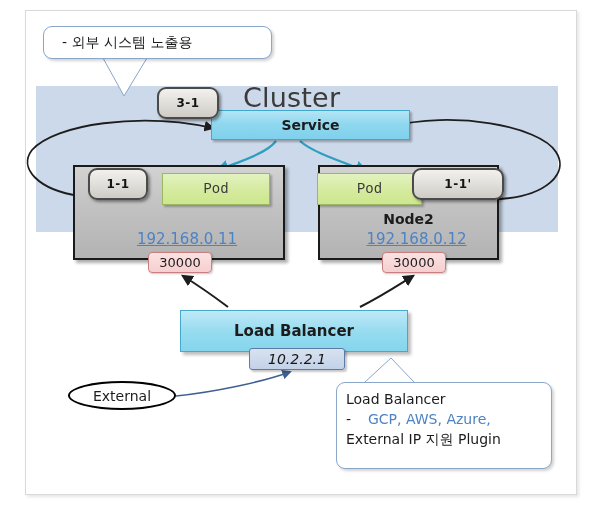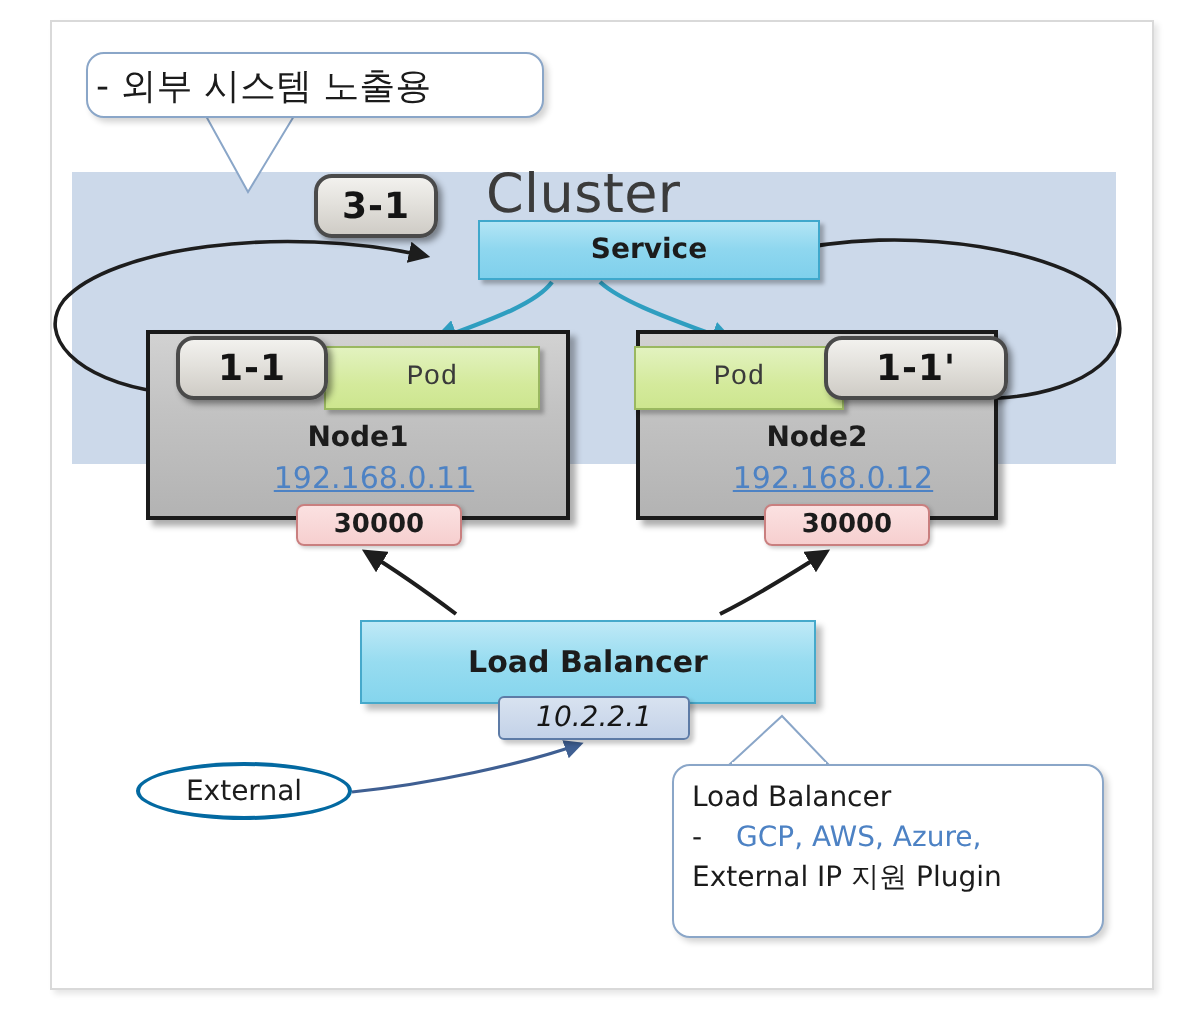--- a/index.html
+++ b/index.html
@@ -30,27 +30,27 @@
     white-space:nowrap;
   }
 
   
   svg.layer{position:absolute;left:0;top:0;width:602px;height:513px;overflow:visible;}
   svg.under{z-index:1;}
   svg.over{z-index:6;}
 
   
   .service-box{
-    position:absolute;left:211px;top:110px;width:171px;height:30px;
+    position:absolute;left:211px;top:110px;width:199px;height:30px;
     background:linear-gradient(180deg,#b3e5f5 0%,#8fd7ef 48%,#7fd0ec 100%);
     border:1px solid #3fa8cc;
     box-shadow:2px 2px 2px rgba(0,0,0,0.28);
     display:flex;align-items:center;justify-content:center;
     font-size:14px;font-weight:bold;color:#1c1c1c;
-    z-index:5;box-sizing:border-box;margin-left:28px;
+    z-index:5;box-sizing:border-box;
   }
 
   
   .node{
     position:absolute;
     background:linear-gradient(180deg,#d2d2d2 0%,#c3c3c3 40%,#b3b3b3 100%);
     border:2px solid #1a1a1a;
     box-shadow:3px 3px 3px rgba(0,0,0,0.32);
     z-index:4;box-sizing:border-box;
   }
@@ -80,35 +80,35 @@
   #pod1{left:87px;width:108px;}
   #pod2{left:-3px;width:105px;}
 
   
   .pill{
     position:absolute;
     background:linear-gradient(180deg,#f2f1ee 0%,#e3e1dc 45%,#cfccc6 100%);
     border:2px solid #4a4a4a;border-radius:9px;
     box-shadow:2px 2px 3px rgba(0,0,0,0.42);
     display:flex;align-items:center;justify-content:center;
-    font-size:18px;font-weight:bold;color:#141414;
+    font-size:12px;font-weight:bold;color:#141414;
     letter-spacing:.5px;box-sizing:border-box;z-index:7;
   }
-  #pill-1-1{left:88px;top:168px;width:76px;height:32px;}
+  #pill-1-1{left:88px;top:168px;width:60px;height:32px;}
   #pill-1-1b{left:412px;top:168px;width:92px;height:32px;}
   #pill-3-1{left:157px;top:87px;width:62px;height:32px;}
 
   
   .port{
-    position:absolute;width:83px;height:21px;
+    position:absolute;width:64px;height:21px;
     background:linear-gradient(180deg,#fbe1e1 0%,#f6cfcf 100%);
     border:1px solid #c97f7f;border-radius:4px;
     box-shadow:1px 1px 2px rgba(0,0,0,0.22);
     display:flex;align-items:center;justify-content:center;
-    font-size:13px;color:#1c1c1c;box-sizing:border-box;z-index:5;font-weight:bold;
+    font-size:13px;color:#1c1c1c;box-sizing:border-box;z-index:5;
   }
   #port1{left:148px;top:252px;}
   #port2{left:382px;top:252px;}
 
   
   .lb-box{
     position:absolute;left:180px;top:310px;width:228px;height:42px;
     background:linear-gradient(180deg,#bfe9f7 0%,#97dcf0 50%,#85d5ed 100%);
     border:1px solid #46a9cb;
     box-shadow:3px 3px 3px rgba(0,0,0,0.26);
@@ -121,37 +121,37 @@
     background:linear-gradient(180deg,#d8e2f0 0%,#c3d2e8 100%);
     border:1px solid #5d7ba6;border-radius:3px;
     box-shadow:2px 2px 2px rgba(0,0,0,0.22);
     display:flex;align-items:center;justify-content:center;
     font-size:14px;color:#161616;z-index:6;box-sizing:border-box;font-style:italic;
   }
 
   
   .external{
     position:absolute;left:68px;top:381px;width:108px;height:29px;
-    border:2px solid #0369a1;border-radius:50%;
+    border:2px solid #000000;border-radius:50%;
     background:#ffffff;
     display:flex;align-items:center;justify-content:center;
     font-size:14px;color:#1c1c1c;z-index:5;box-sizing:border-box;
   }
 
   
   .callout{
     position:absolute;background:#ffffff;
     border:1px solid #8aa6c8;border-radius:9px;
     box-shadow:2px 2px 3px rgba(0,0,0,0.18);
     box-sizing:border-box;z-index:8;
   }
   #callout-top{
     left:43px;top:26px;width:229px;height:33px;
-    display:flex;align-items:center;padding-left:4px;
-    font-size:18px;color:#1b1b1b;
+    display:flex;align-items:center;padding-left:18px;
+    font-size:14px;color:#1b1b1b;
   }
   #callout-bottom{
     left:336px;top:382px;width:216px;height:87px;
     padding:6px 0 0 9px;
     font-size:14px;color:#1b1b1b;line-height:20px;
   }
   #callout-bottom .blue{color:#4d82c4;}
   #callout-bottom .dash{display:inline-block;width:22px;}
   #callout-bottom .indent{padding-left:30px;display:block;}
 </style>
@@ -190,21 +190,20 @@
 
     <path d="M 360 307 C 382 296 400 284 413 276" fill="none" stroke="#1d1d1d" stroke-width="2" marker-end="url(#arrow-dark)"></path>
 
     <path d="M 176 396 C 215 392 262 382 290 372" fill="none" stroke="#3f5f92" stroke-width="1.6" marker-end="url(#arrow-blue)"></path>
   </svg>
 
   <div class="service-box">Service</div>
 
   <div class="node" id="node1">
     <div class="pod" id="pod1">Pod</div>
-    <div class="node-name">Node1</div>
     <div class="node-ip">192.168.0.11</div>
   </div>
 
   <div class="node" id="node2">
     <div class="pod" id="pod2">Pod</div>
     <div class="node-name">Node2</div>
     <div class="node-ip">192.168.0.12</div>
   </div>
 
   <div class="pill" id="pill-3-1">3-1</div>

